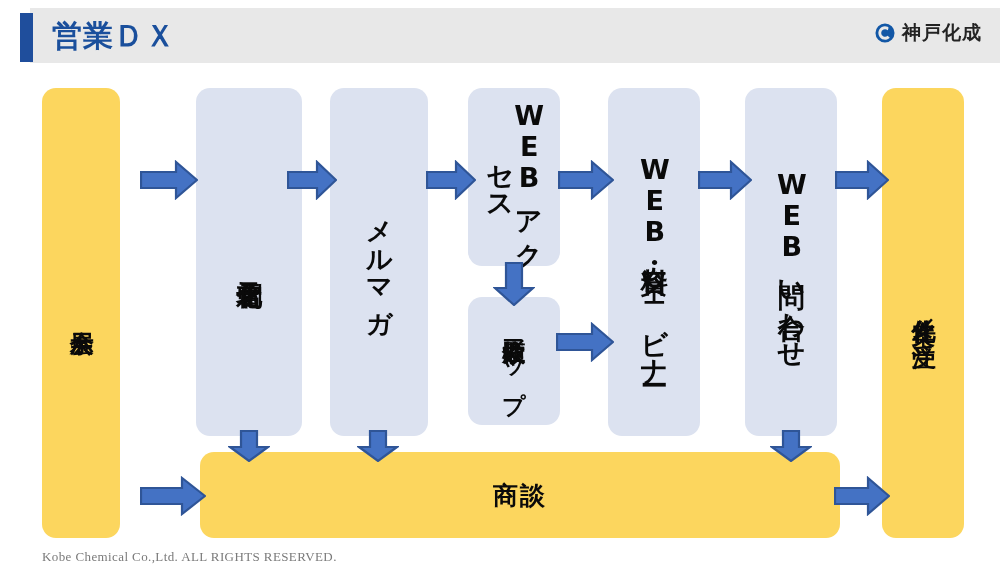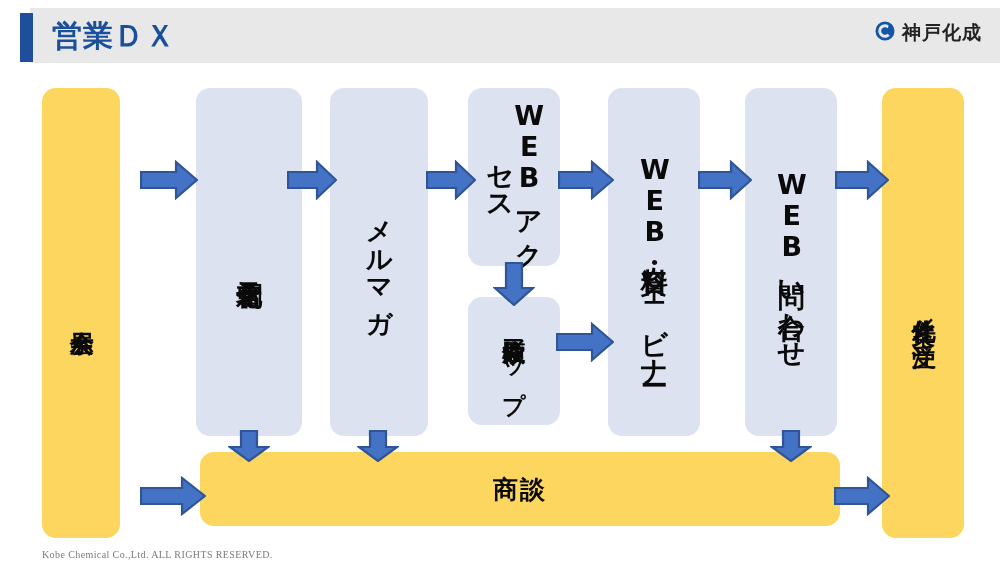--- a/index.html
+++ b/index.html
@@ -21,21 +21,21 @@
     background:#1f4e9c;
   }
   #page-title{
     position:absolute; left:52px; top:18px;
     font-size:30px; font-weight:bold; color:#1a4f9c;
     letter-spacing:1px; line-height:36px;
     font-family:"DejaVu Sans","Liberation Sans",sans-serif;
   }
   #brand{
     position:absolute; right:18px; top:20px;
-    display:flex; align-items:flex-start; gap:6px;
+    display:flex; align-items:center; gap:6px;
   }
   #brand-mark{ width:22px;height:22px; display:block; }
   #brand-name{
     font-size:19px; font-weight:bold; color:#232323; letter-spacing:1px;
     font-family:"DejaVu Sans","Liberation Sans",sans-serif;
   }
 
   
   #diagram{ position:absolute; left:0; top:0; width:1000px; height:568px; }
 
@@ -83,21 +83,21 @@
 
   #n-webdoc      { left:608px; top:88px;  width:92px;  height:348px; }
   #n-webdoc .vlabel{ font-size:27px; }
 
   #n-webinquiry  { left:745px; top:88px;  width:92px;  height:348px; }
   #n-webinquiry .vlabel{ font-size:27px; }
 
   #n-order       { left:882px; top:88px;  width:82px;  height:450px; }
   #n-order .vlabel{ font-size:24px; }
 
-  #n-negotiation { left:200px; top:452px; width:640px; height:74px; }
+  #n-negotiation { left:200px; top:452px; width:640px; height:86px; }
   #n-negotiation .hlabel{ font-size:25px; }
 
   
   .arrow{ position:absolute; }
   .arrow svg{ display:block; width:100%; height:100%; }
   .ar-body{ fill:#4472c4; stroke:#2f5597; stroke-width:2.2; }
 
   
   #a-exh-meishi { left:140px; top:160px; width:58px; height:40px; }
   #a-meishi-mail{ left:287px; top:160px; width:50px; height:40px; }
@@ -118,21 +118,21 @@
 
   
   #a-exh-neg    { left:140px; top:476px; width:66px; height:40px; }
   
   #a-neg-ord    { left:834px; top:476px; width:56px; height:40px; }
 
   
   #footer{
     position:absolute; left:42px; top:549px;
     font-family:"Liberation Serif","DejaVu Serif",serif;
-    font-size:10px; color:#7a7a7a; letter-spacing:0.4px;
+    font-size:13px; color:#7a7a7a; letter-spacing:0.4px;
     white-space:nowrap;
   }
 </style>
 </head>
 <body>
 
 <div id="header"></div>
 <div id="header-accent"></div>
 <div id="page-title">営業ＤＸ</div>
 

